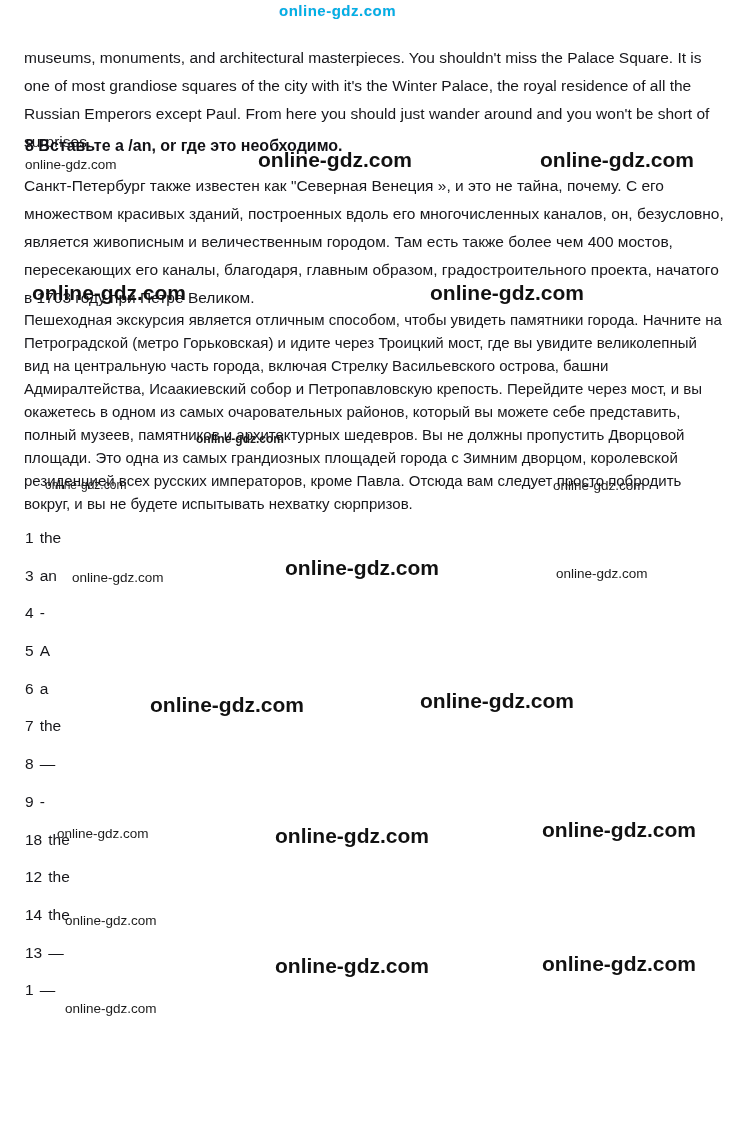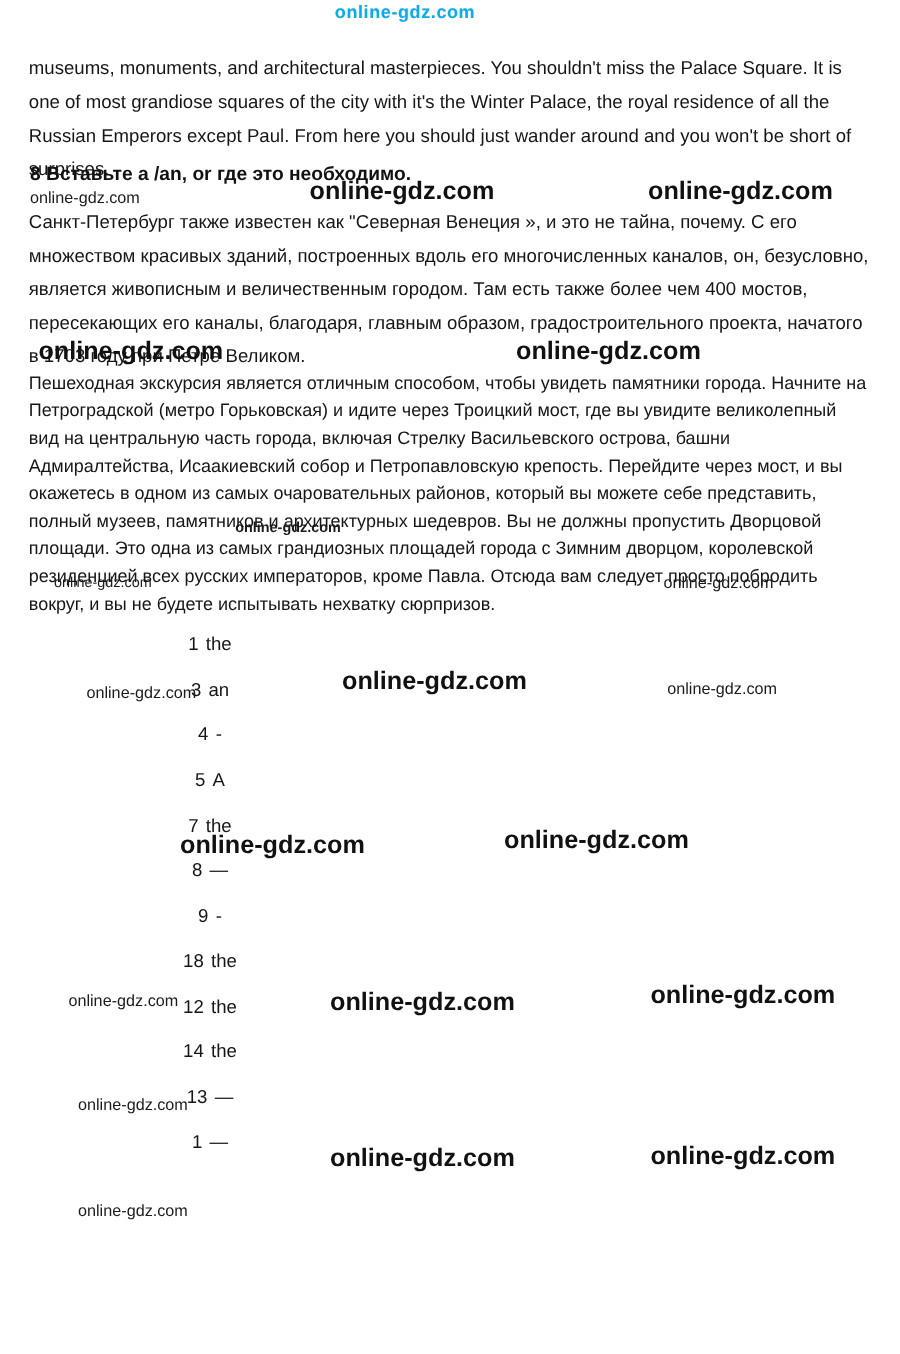--- a/index.html
+++ b/index.html
@@ -46,21 +46,20 @@
     left: 25px;
     top: 528px;
     width: 300px;
     font-size: 15.5px;
     color: #16161a;
   }
   .answer-row {
     height: 37.7px;
     line-height: 19px;
     white-space: nowrap;
-    text-align: center;
   }
   .answer-num { margin-right: 6px; }
 
   .wm {
     position: absolute;
     white-space: nowrap;
     color: #1b1b1b;
     font-family: "Liberation Sans", sans-serif;
     z-index: 5;
   }
@@ -103,20 +102,21 @@
 
   <div class="wm wm-xsb" style="left:196px; top:432px;">online-gdz.com</div>
   <div class="wm wm-xs" style="left:45px;  top:478px;">online-gdz.com</div>
   <div class="wm wm-sm" style="left:553px; top:478px;">online-gdz.com</div>
 
   <div class="answers">
     <div class="answer-row"><span class="answer-num">1</span><span class="answer-val">the</span></div>
     <div class="answer-row"><span class="answer-num">3</span><span class="answer-val">an</span></div>
     <div class="answer-row"><span class="answer-num">4</span><span class="answer-val">-</span></div>
     <div class="answer-row"><span class="answer-num">5</span><span class="answer-val">A</span></div>
+    <div class="answer-row"><span class="answer-num">6</span><span class="answer-val">a</span></div>
     <div class="answer-row"><span class="answer-num">7</span><span class="answer-val">the</span></div>
     <div class="answer-row"><span class="answer-num">8</span><span class="answer-val">—</span></div>
     <div class="answer-row"><span class="answer-num">9</span><span class="answer-val">-</span></div>
     <div class="answer-row"><span class="answer-num">18</span><span class="answer-val">the</span></div>
     <div class="answer-row"><span class="answer-num">12</span><span class="answer-val">the</span></div>
     <div class="answer-row"><span class="answer-num">14</span><span class="answer-val">the</span></div>
     <div class="answer-row"><span class="answer-num">13</span><span class="answer-val">—</span></div>
     <div class="answer-row"><span class="answer-num">1</span><span class="answer-val">—</span></div>
   </div>
 

